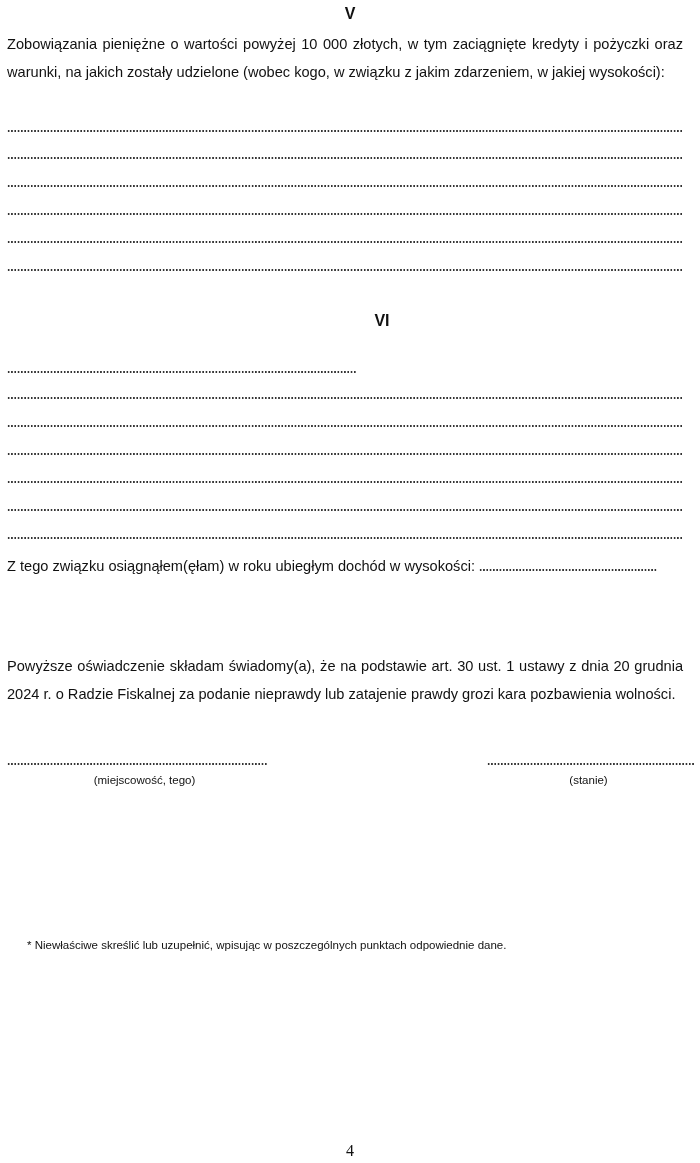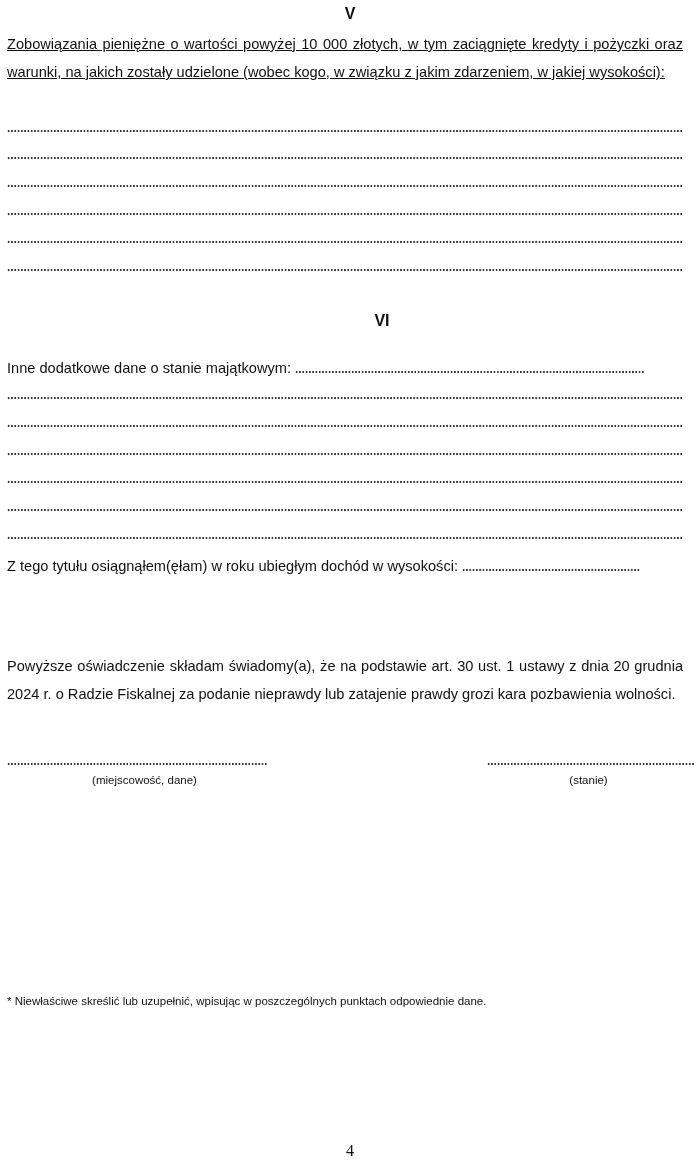--- a/index.html
+++ b/index.html
@@ -66,55 +66,54 @@
       left: 0; width: 700px;
       text-align: center;
       font-family: "Liberation Serif", serif;
       font-size: 16px;
     }
   </style>
 </head>
 <body>
 
 <div class="abs heading" style="top:5px;">V</div>
-<div class="abs para" style="top:30px;text-decoration:underline;">Zobowiązania pieniężne o wartości powyżej 10 000 złotych, w tym zaciągnięte kredyty i pożyczki oraz warunki, na jakich zostały udzielone (wobec kogo, w związku z jakim zdarzeniem, w jakiej wysokości):</div>
+<div class="abs para" style="top:30px;">Zobowiązania pieniężne o wartości powyżej 10 000 złotych, w tym zaciągnięte kredyty i pożyczki oraz warunki, na jakich zostały udzielone (wobec kogo, w związku z jakim zdarzeniem, w jakiej wysokości):</div>
 
 <div class="dots" style="top:130px;"></div>
 <div class="dots" style="top:157px;"></div>
 <div class="dots" style="top:185px;"></div>
 <div class="dots" style="top:213px;"></div>
 <div class="dots" style="top:241px;"></div>
 <div class="dots" style="top:269px;"></div>
 
 <div class="abs heading" style="top:312px;padding-left:32px;">VI</div>
 
 <div class="abs line" style="top:359px;">
-  <span>Inne dodatkowe dane o stanie majątkowym:</span>
   <span class="inline-dots" style="width:350px;"></span>
 </div>
 
 <div class="dots" style="top:397px;"></div>
 <div class="dots" style="top:425px;"></div>
 <div class="dots" style="top:453px;"></div>
 <div class="dots" style="top:481px;"></div>
 <div class="dots" style="top:509px;"></div>
 <div class="dots" style="top:537px;"></div>
 
 <div class="abs line" style="top:557px;">
-  <span>Z tego tytułu osiągnąłem(ęłam) w roku ubiegłym dochód w wysokości:</span>
+  <span>Z tego związku osiągnąłem(ęłam) w roku ubiegłym dochód w wysokości:</span>
   <span class="inline-dots" style="width:178px;"></span>
 </div>
 
 <div class="abs para" style="top:607px;margin-top:45px;">Powyższe oświadczenie składam świadomy(a), że na podstawie art. 30 ust. 1 ustawy z dnia 20 grudnia 2024 r. o Radzie Fiskalnej za podanie nieprawdy lub zatajenie prawdy grozi kara pozbawienia wolności.</div>
 
 <div class="abs" style="left:7px; top:763px; width:260px; height:2px;">
   <div class="inline-dots" style="width:260px; display:block;"></div>
 </div>
-<div class="abs sig-label" style="left:7px; top:774px; width:275px;">(miejscowość, dane)</div>
+<div class="abs sig-label" style="left:7px; top:774px; width:275px;">(miejscowość, tego)</div>
 
 <div class="abs" style="left:487px; top:763px; width:207px; height:2px;">
   <div class="inline-dots" style="width:207px; display:block;"></div>
 </div>
 <div class="abs sig-label" style="left:487px; top:774px; width:203px;">(stanie)</div>
 
-<div class="abs footnote" style="top:995px;">* Niewłaściwe skreślić lub uzupełnić, wpisując w poszczególnych punktach odpowiednie dane.</div>
+<div class="abs footnote" style="top:939px;margin-left:20px;">* Niewłaściwe skreślić lub uzupełnić, wpisując w poszczególnych punktach odpowiednie dane.</div>
 
 <div class="abs page-number" style="top:1142px;">4</div>
 
 </body></html>

